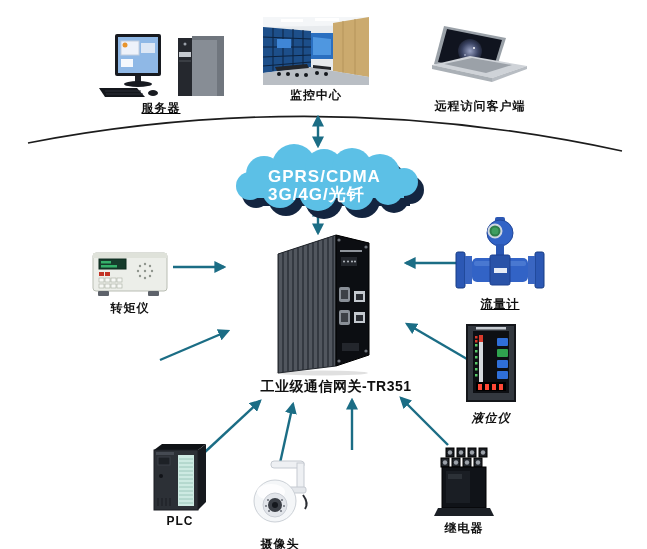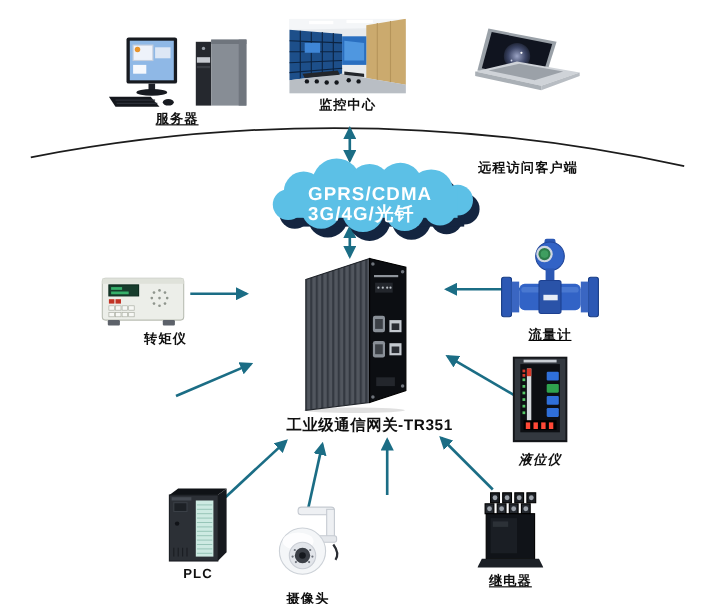--- a/index.html
+++ b/index.html
@@ -11,21 +11,21 @@
   .arrow{stroke:var(--arrow,#1b6d85);stroke-width:2.4;}
   .arrowhead{fill:var(--arrow,#1b6d85);}
   .arc{stroke:var(--arc,#1c1c1c);stroke-width:1.6;fill:none;}
   .node{position:absolute;display:flex;flex-direction:column;align-items:center;}
   .node svg{display:block;}
   .node-label{
     margin-top:2px;font-size:12px;font-weight:bold;color:#101010;
     text-align:center;white-space:nowrap;letter-spacing:1px;
   }
   .gw-label{font-size:14px;letter-spacing:0.5px;margin-left:28px;}
-  .cloud-wrap{position:absolute;left:240px;top:140px;}
+  .cloud-wrap{position:absolute;left:228px;top:140px;}
   .cloud-shadow{fill:var(--cloud-shadow,#142540);}
   .cloud-main{fill:var(--cloud,#5cc0e6);}
   .cloud-text{fill:#ffffff;font-family:"Liberation Sans",sans-serif;font-weight:bold;font-size:17px;letter-spacing:1px;}
 </style>
 </head>
 <body>
 
 <div class="canvas">
 
   <svg class="links" viewBox="0 0 647 549">
@@ -101,21 +101,21 @@
       <circle cx="16" cy="57" r="2" fill="#14171c"></circle>
         <circle cx="25" cy="57" r="2" fill="#14171c"></circle>
       <circle cx="34" cy="58" r="2" fill="#14171c"></circle>
         <circle cx="43" cy="58" r="2" fill="#14171c"></circle>
       <circle cx="54" cy="56" r="2" fill="#14171c"></circle>
         <circle cx="63" cy="57" r="2" fill="#14171c"></circle>
     </svg>
     <div class="node-label">监控中心</div>
   </div>
 
-  <div class="node" style="left:420px;top:22px;width:120px;gap:46px;">
+  <div class="node" style="left:420px;top:22px;width:120px;">
     <svg width="104" height="74" viewBox="0 0 104 74">
       <defs>
         <radialGradient id="galaxy" cx="50%" cy="50%" r="60%">
           <stop offset="0%" stop-color="#9aa3c4"></stop>
           <stop offset="55%" stop-color="#3c4565"></stop>
           <stop offset="100%" stop-color="#10141f"></stop>
         </radialGradient>
       </defs>
       <polygon points="16,4 78,16 66,54 6,42" fill="#9aa1a8"></polygon>
       <polygon points="19,7 74,18 64,51 10,40" fill="#10141f"></polygon>
@@ -193,21 +193,21 @@
       <rect x="94" y="89" width="7" height="6" fill="#2a2d33"></rect>
       <rect x="80" y="117" width="17" height="8" fill="#23262c"></rect>
       <circle cx="77" cy="14" r="1.6" fill="#6f747c"></circle>
         <circle cx="104" cy="21" r="1.6" fill="#6f747c"></circle>
       <circle cx="77" cy="135" r="1.6" fill="#6f747c"></circle>
         <circle cx="104" cy="125" r="1.6" fill="#6f747c"></circle>
     </svg>
     <div class="node-label gw-label">工业级通信网关-TR351</div>
   </div>
 
-  <div class="node" style="left:90px;top:246px;width:80px;align-items:flex-end;">
+  <div class="node" style="left:90px;top:246px;width:80px;">
     <svg width="80" height="52" viewBox="0 0 80 52">
       <rect x="3" y="7" width="74" height="38" rx="3" fill="#eceee9" stroke="#b9bdb3"></rect>
       <rect x="3" y="7" width="74" height="5" fill="#dfe2da"></rect>
       <rect x="9" y="13" width="27" height="10" fill="#163c2c" stroke="#0c2a1e"></rect>
       <rect x="11" y="15" width="10" height="2.5" fill="#35b06a"></rect>
       <rect x="11" y="19" width="16" height="2.5" fill="#35b06a"></rect>
       <rect x="9" y="26" width="5" height="4" fill="#c23325"></rect>
       <rect x="15" y="26" width="5" height="4" fill="#c23325"></rect>
       <g fill="#f7f8f5" stroke="#a9ada2" stroke-width="0.6">
         <rect x="9" y="32" width="5" height="4"></rect>
@@ -287,21 +287,21 @@
         <circle cx="25" cy="47" r="1"></circle>
           <circle cx="43" cy="47" r="1"></circle>
         <circle cx="28" cy="52" r="1"></circle>
           <circle cx="40" cy="52" r="1"></circle>
       </g>
     </svg>
     <div class="node-label">摄像头</div>
   </div>
 
 
-  <div class="node" style="left:432px;top:444px;width:64px;text-decoration:underline;">
+  <div class="node" style="left:432px;top:444px;width:64px;">
     <svg width="60" height="74" viewBox="0 0 60 74">
       <g>
         <rect x="12" y="4" width="8" height="9" fill="#1b1e23" stroke="#000000"></rect>
         <rect x="23" y="4" width="8" height="9" fill="#1b1e23" stroke="#000000"></rect>
         <rect x="34" y="4" width="8" height="9" fill="#1b1e23" stroke="#000000"></rect>
         <rect x="45" y="4" width="8" height="9" fill="#1b1e23" stroke="#000000"></rect>
         <circle cx="16" cy="8.5" r="2.2" fill="#9ba1a9"></circle>
           <circle cx="27" cy="8.5" r="2.2" fill="#9ba1a9"></circle>
         <circle cx="38" cy="8.5" r="2.2" fill="#9ba1a9"></circle>
           <circle cx="49" cy="8.5" r="2.2" fill="#9ba1a9"></circle>

